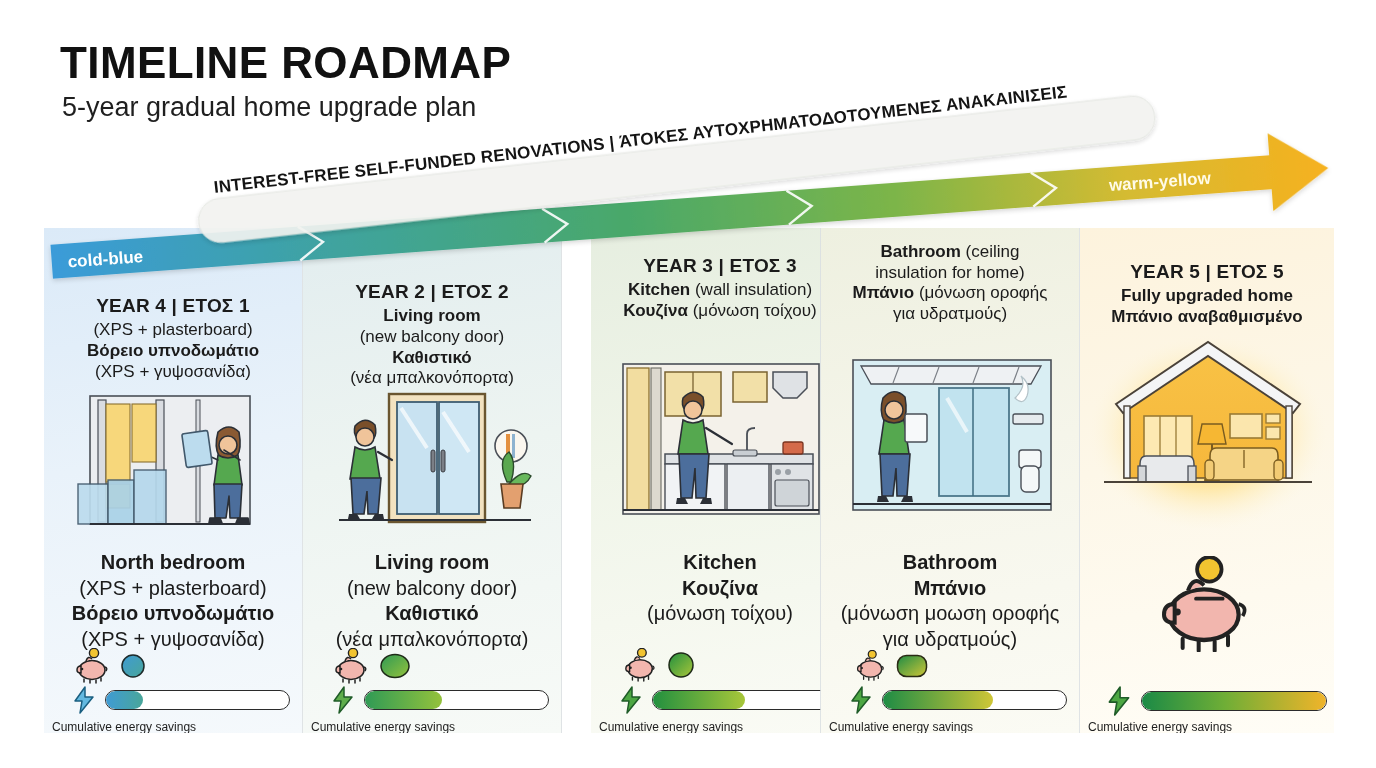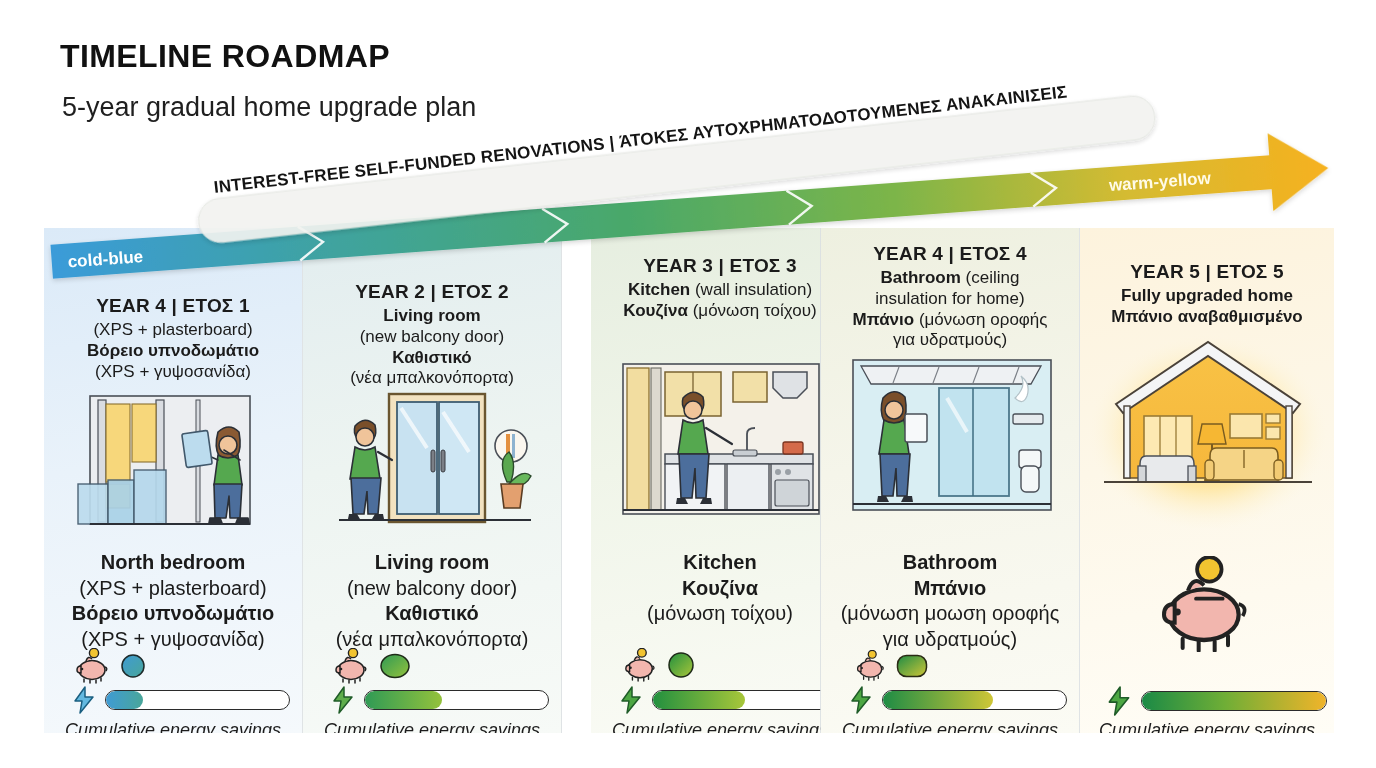--- a/index.html
+++ b/index.html
@@ -8,21 +8,21 @@
     background:#ffffff;
     font-family:"Liberation Sans", sans-serif;
     color:#1b1b1b;
     position:relative;
   }
   .stage{position:absolute;inset:0;}
 
   
   .title{
     position:absolute;left:60px;top:40px;
-    font-size:32px;font-weight:bold;letter-spacing:0.4px;
+    font-size:44px;font-weight:bold;letter-spacing:0.4px;
     color:#111111;line-height:1.05;
   }
   .subtitle{
     position:absolute;left:62px;top:92px;
     font-size:27px;font-weight:normal;color:#1f1f1f;
   }
 
   
   .columns{position:absolute;left:44px;top:228px;width:1290px;height:505px;}
   .col{
@@ -61,21 +61,21 @@
   .illus svg{display:block;}
   .pigrow{position:absolute;display:flex;align-items:center;gap:10px;}
   .barrow{position:absolute;display:flex;align-items:center;gap:9px;}
   .track{
     height:20px;border-radius:11px;background:#ffffff;
     border:1.6px solid #2b2b2b;position:relative;overflow:hidden;
     box-sizing:border-box;
   }
   .fill{position:absolute;left:0;top:0;bottom:0;border-radius:11px;}
   .savelabel{
-    position:absolute;text-align:center;font-size:18px;color:#1d1d1d;white-space:nowrap;font-style:italic;
+    position:absolute;font-size:12px;color:#1d1d1d;white-space:nowrap;
   }
 
   
   .timeline{position:absolute;left:0;top:0;width:1376px;height:300px;pointer-events:none;}
   .ribbon-text{
     position:absolute;white-space:nowrap;
     font-size:17px;font-weight:bold;color:#141414;letter-spacing:.2px;
   }
 </style>
 </head>
@@ -341,21 +341,20 @@
       </div>
 
       <div class="savelabel" style="left:8px;right:8px;top:492px;">Cumulative energy savings</div>
     </div>
     <div class="col-sep" style="left:776px;"></div>
 
     <div class="col col4" style="left:777px;width:258px;">
       <div class="colbg"></div>
 
       <div class="head" style="top:14px;">
-        <span class="yr">YEAR 4 | ΕΤΟΣ 4</span>
         <span class="ln"><b>Bathroom</b><span> (ceiling</span></span>
         <span class="ln">insulation for home)</span>
         <span class="ln"><b>Μπάνιο</b><span> (μόνωση οροφής</span></span>
         <span class="ln">για υδρατμούς)</span>
       </div>
 
       <div class="illus" style="left:26px;top:126px;">
         <svg width="210" height="165" viewBox="0 0 210 165">
           <rect x="6" y="6" width="198" height="150" fill="#d9eef3" stroke="#4a4f57" stroke-width="1.6"></rect>
 

